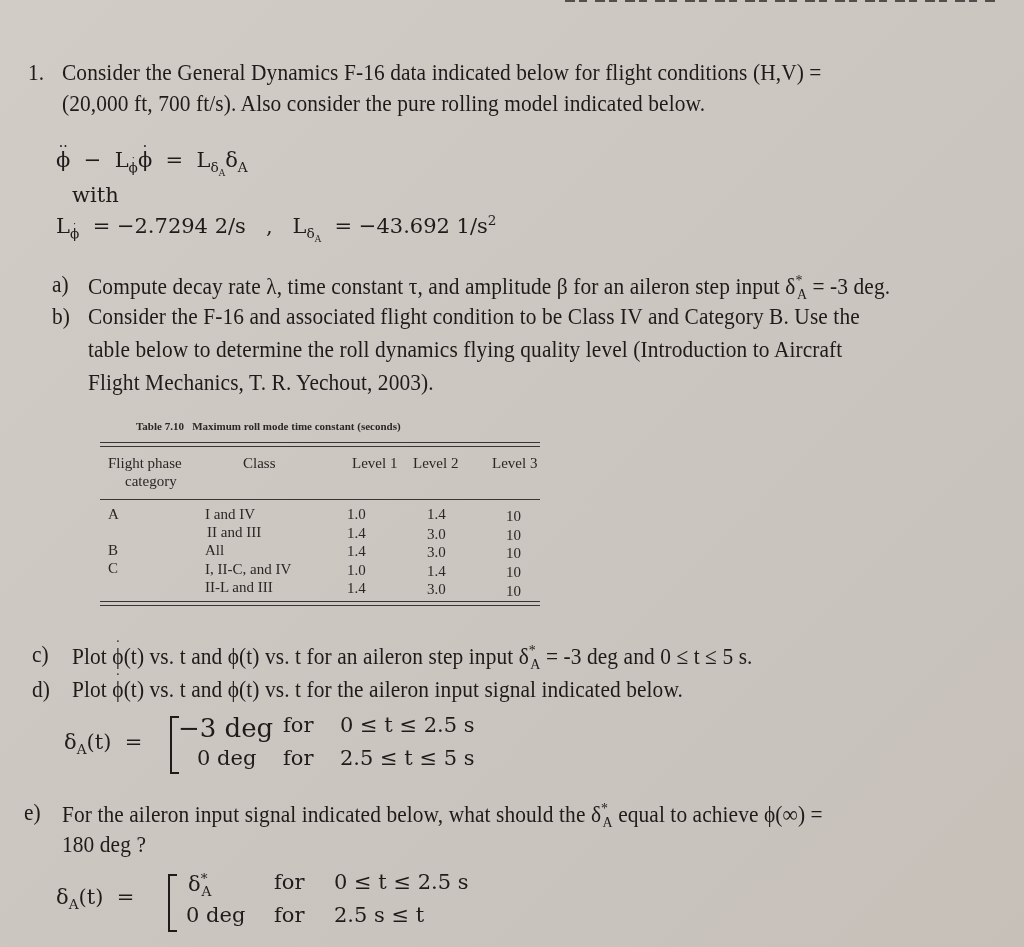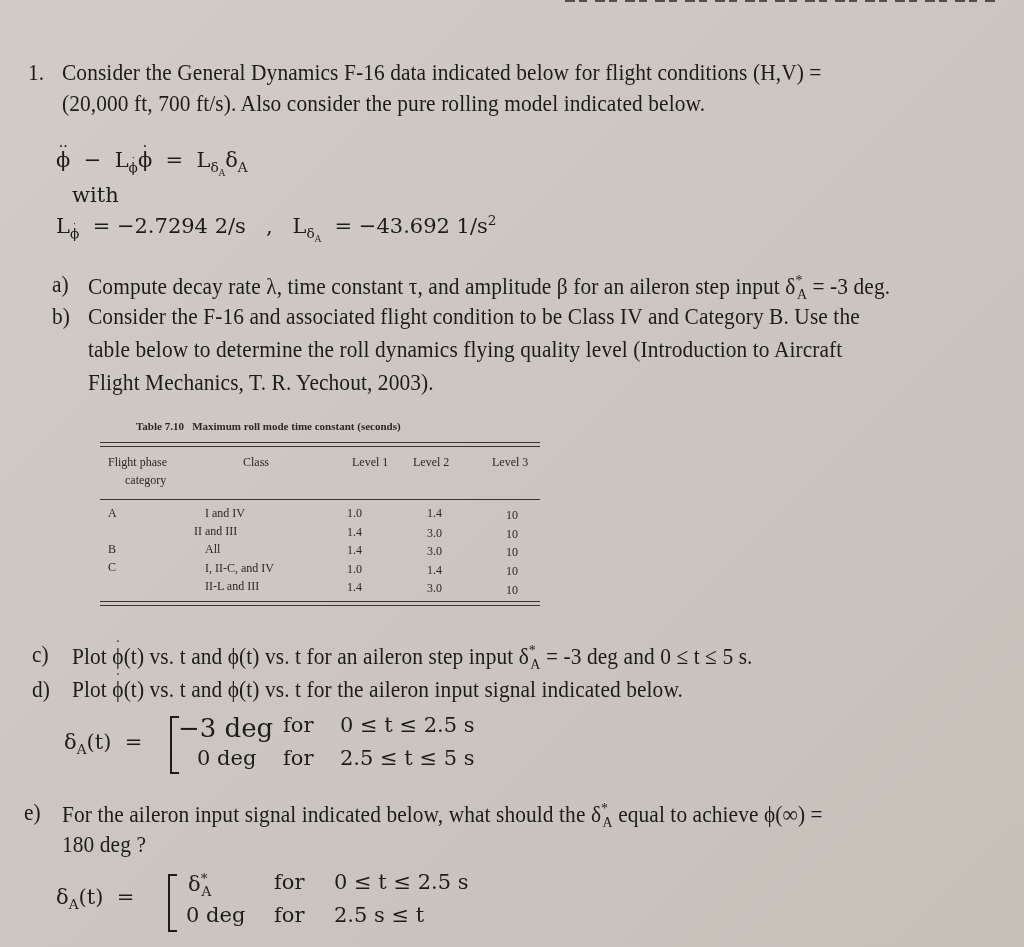--- a/index.html
+++ b/index.html
@@ -21,21 +21,21 @@
     .eq { font-size: 21px; }
     sub, sup { font-size: 0.65em; }
     .dotted { position: relative; display: inline-block; }
     .dotted .dots { position: absolute; left: 0; right: 0; top: -9px; text-align: center; font-size: 14px; line-height: 1; }
 
     
     .tbl { position: absolute; left: 100px; top: 415px; width: 440px; font-family: "Liberation Serif", serif; color: #2b2727; }
     .tbl .caption { position: absolute; left: 36px; top: 5px; font-size: 11px; font-weight: bold; }
     .tbl .rule2 { position: absolute; left: 0; width: 440px; border-top: 1px solid #3a3535; border-bottom: 1px solid #3a3535; height: 3px; }
     .tbl .rule1 { position: absolute; left: 0; width: 440px; border-top: 1px solid #3a3535; }
-    .tbl .cell { position: absolute; font-size: 12px; white-space: nowrap; }
+    .tbl .cell { position: absolute; font-size: 15px; white-space: nowrap; }
     .tbl .c { text-align: left; }
 
     .bracket { position: absolute; border: 2px solid #1e1b1b; border-right: none; width: 7px; }
   </style>
 </head>
 <body>
 
 <div class="cut-line">
     <span></span>
   </div>
@@ -81,21 +81,21 @@
 
   <div>
     <div class="cell" style="left:8px; top:91px;">A</div>
     <div class="cell c" style="left:105px; width:110px; top:91px;">I and IV</div>
     <div class="cell" style="left:247px; top:91px;">1.0</div>
     <div class="cell" style="left:327px; top:91px;">1.4</div>
     <div class="cell" style="left:406px; top:93px;">10</div>
   </div>
   <div>
     <div class="cell" style="left:8px; top:109px;"></div>
-    <div class="cell c" style="left:94px; width:110px; top:109px;">II and III</div>
+    <div class="cell c" style="left:107px; width:110px; top:109px;">II and III</div>
     <div class="cell" style="left:247px; top:110px;">1.4</div>
     <div class="cell" style="left:327px; top:111px;">3.0</div>
     <div class="cell" style="left:406px; top:112px;">10</div>
   </div>
   <div>
     <div class="cell" style="left:8px; top:127px;">B</div>
     <div class="cell c" style="left:105px; width:110px; top:127px;">All</div>
     <div class="cell" style="left:247px; top:128px;">1.4</div>
     <div class="cell" style="left:327px; top:129px;">3.0</div>
     <div class="cell" style="left:406px; top:130px;">10</div>

